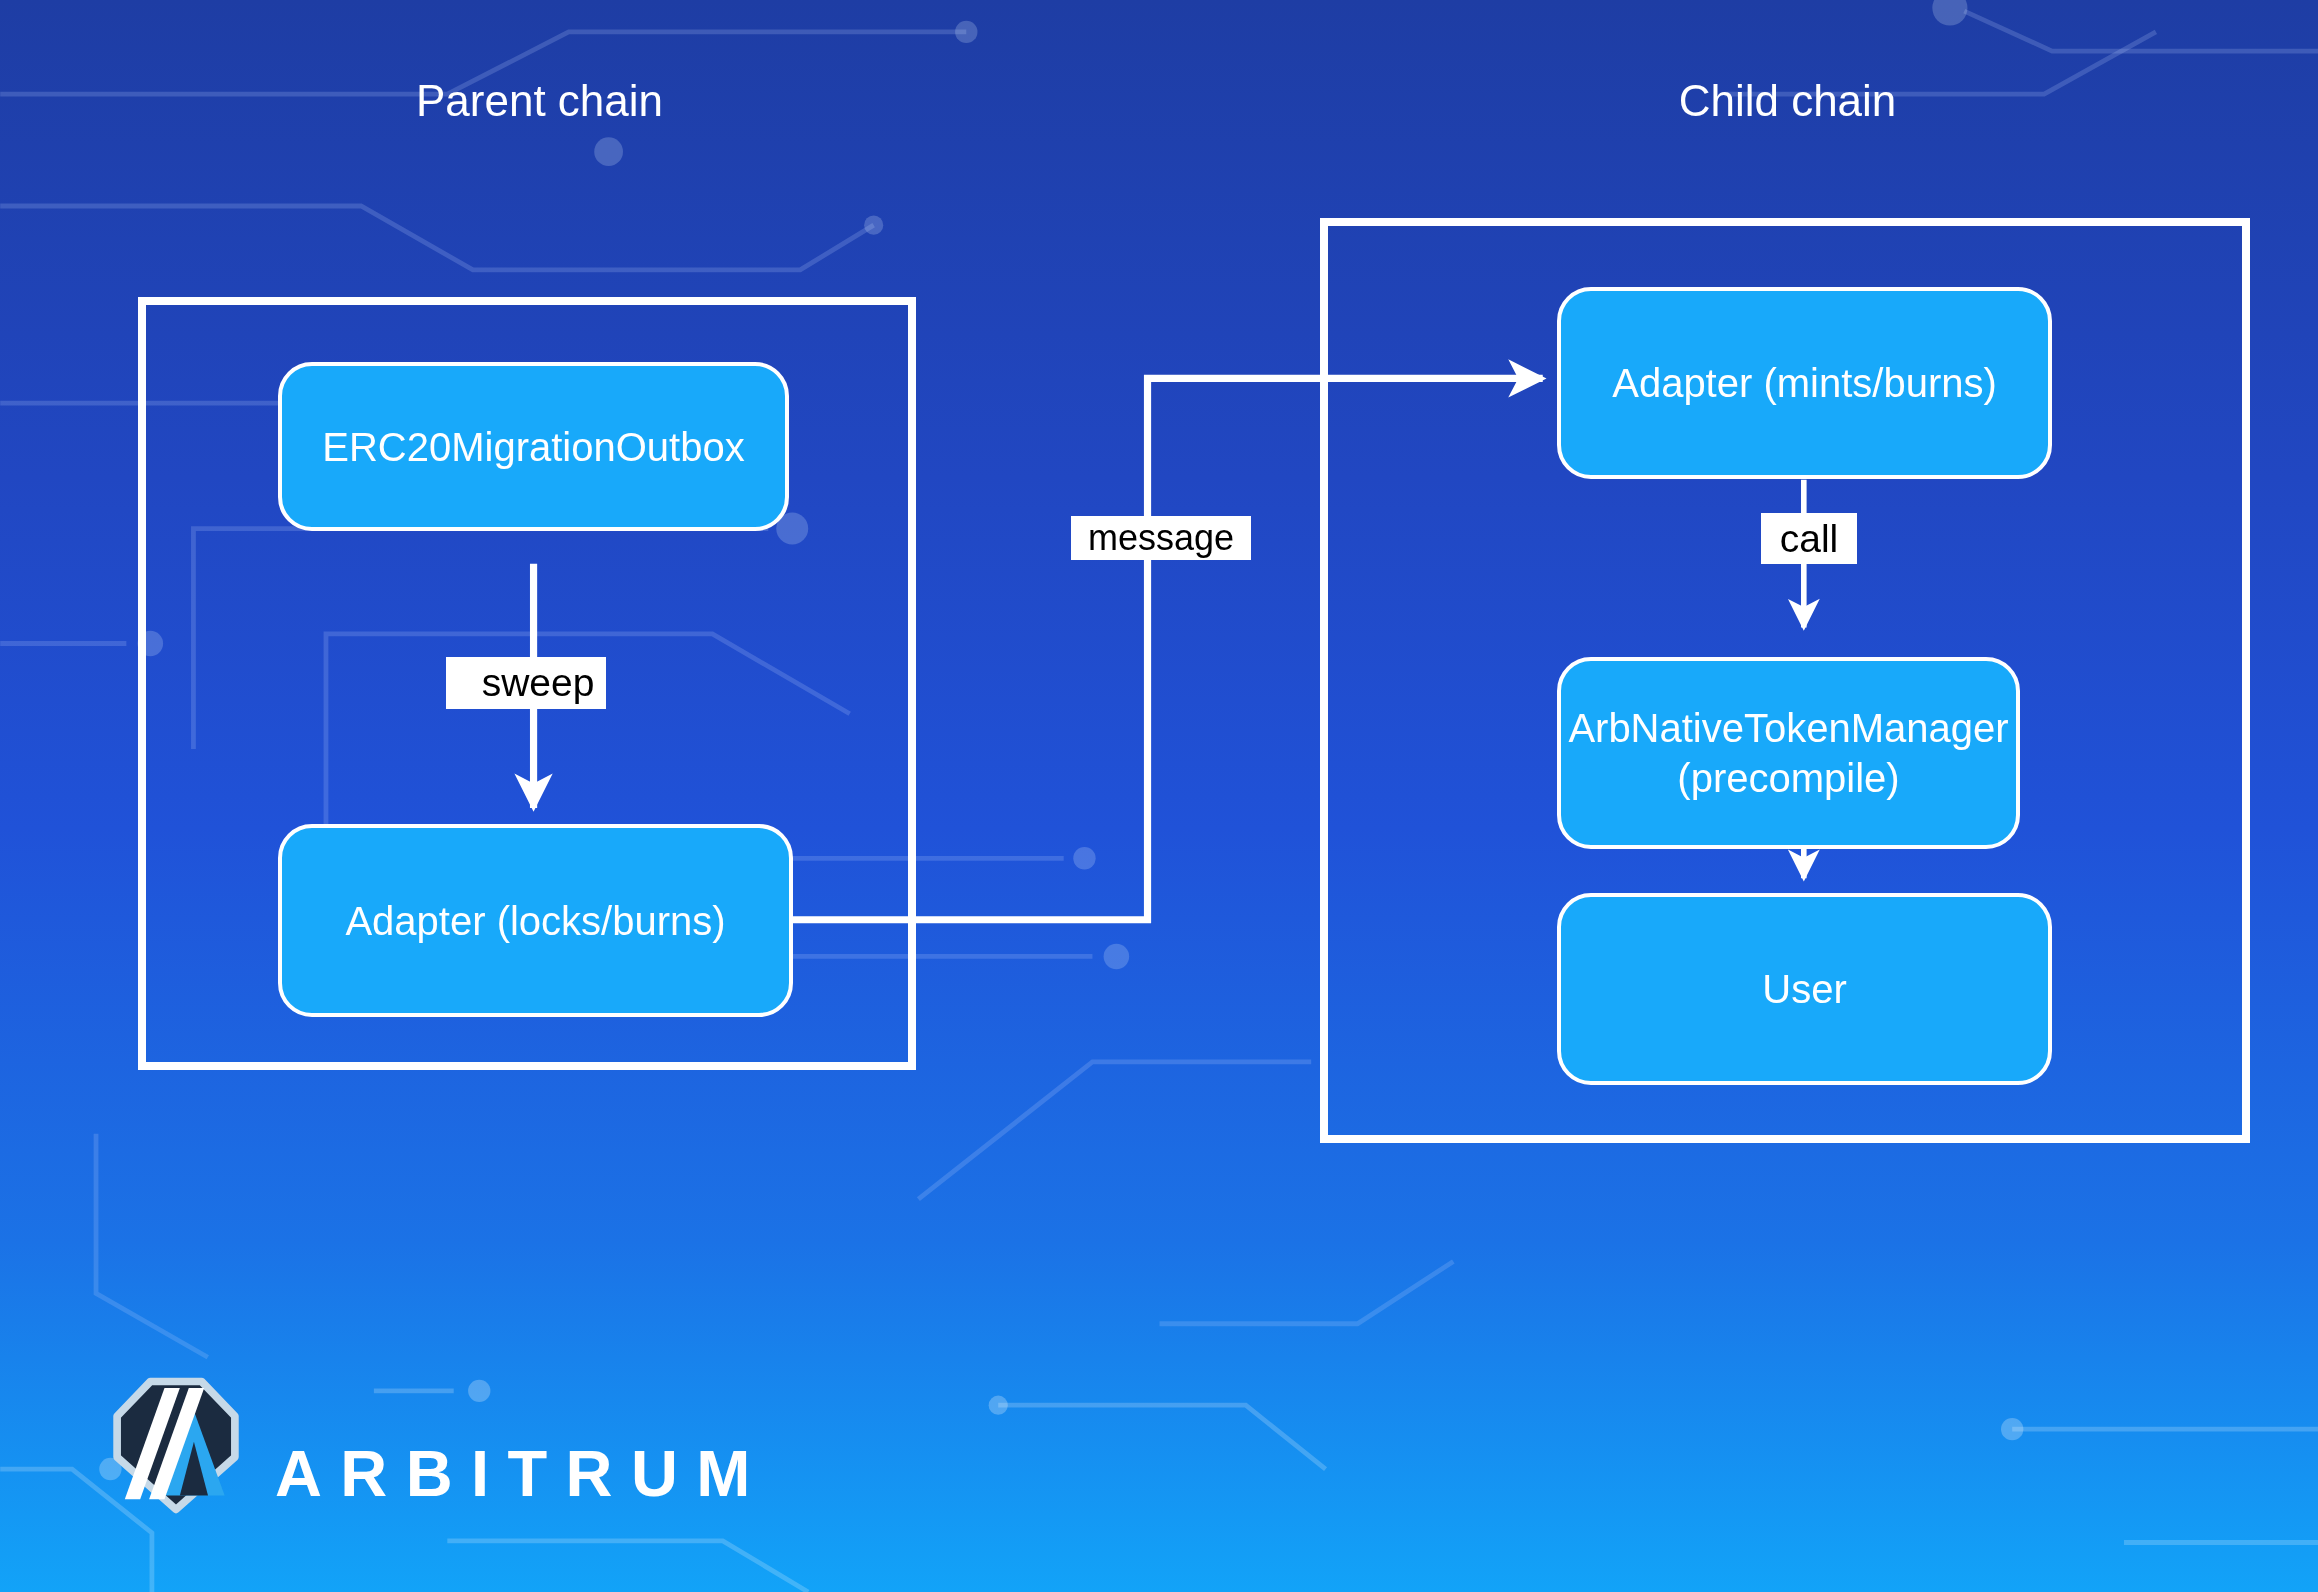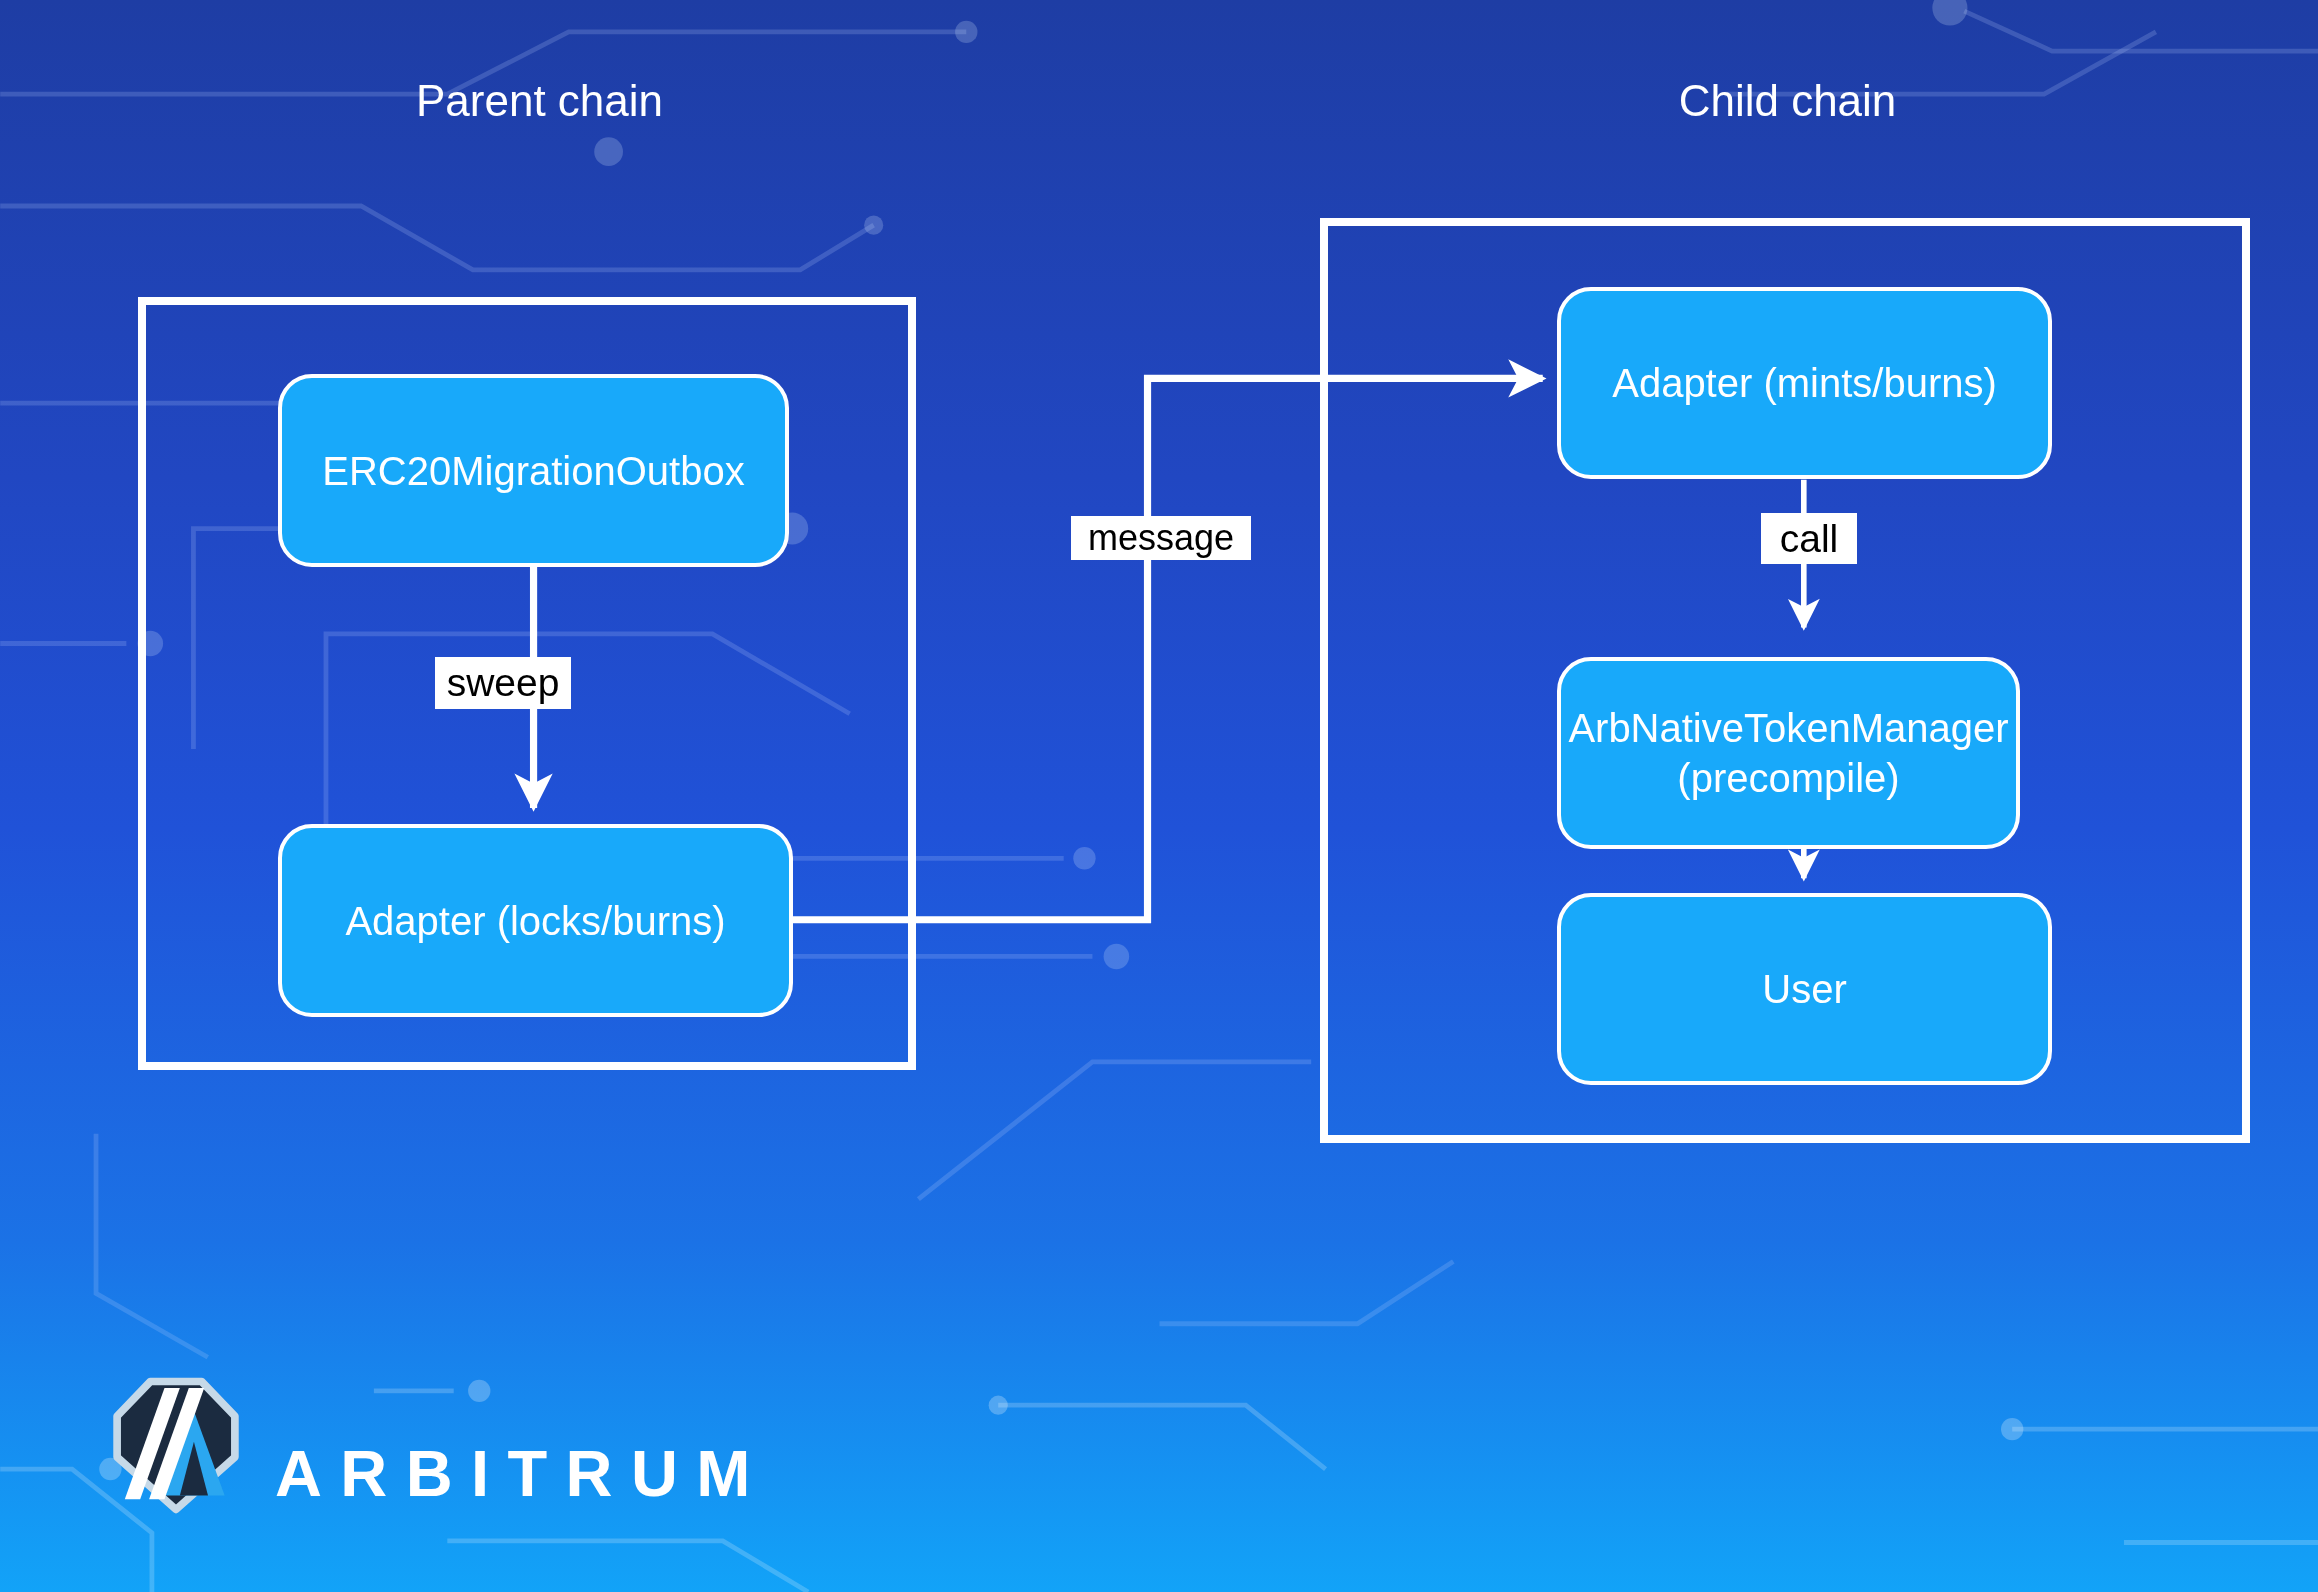--- a/index.html
+++ b/index.html
@@ -24,31 +24,31 @@
   .chain-title{position:absolute;color:var(--title-text,#ffffff);font-size:44px;line-height:50px;text-align:center;width:479px;white-space:nowrap;}
   .parent-title{left:300px;top:76px;}
   .child-title{left:1548px;top:76px;}
   
   .node{
     position:absolute;background:var(--node-fill,#18a9fa);
     border:4px solid var(--node-border,#ffffff);border-radius:34px;box-sizing:border-box;
     color:#ffffff;font-size:40px;line-height:50px;
     display:flex;flex-direction:column;align-items:center;justify-content:center;text-align:center;
   }
-  #node-erc20{left:278px;top:374px;width:511px;height:193px;}
+  #node-erc20{left:278px;top:362px;width:511px;height:169px;}
   #node-adapter-locks{left:278px;top:824px;width:515px;height:193px;}
   #node-adapter-mints{left:1557px;top:287px;width:495px;height:192px;}
   #node-arb-native{left:1557px;top:657px;width:463px;height:192px;}
   #node-user{left:1557px;top:893px;width:495px;height:192px;}
   
   .edge-label{
     position:absolute;background:var(--edge-label-bg,#ffffff);color:var(--edge-label-text,#000000);
     display:flex;align-items:center;justify-content:center;white-space:nowrap;
   }
-  #label-sweep{left:435px;top:657px;width:136px;height:52px;font-size:39px;}
+  #label-sweep{left:446px;top:657px;width:136px;height:52px;font-size:39px;padding-left:24px;}
   #label-message{left:1071px;top:516px;width:180px;height:44px;font-size:36px;}
   #label-call{left:1761px;top:513px;width:96px;height:51px;font-size:39px;}
   
   .logo{position:absolute;left:112px;top:1377px;width:687px;height:160px;}
   .logomark{position:absolute;left:0;top:0;width:128px;height:137px;}
   .wordmark{
     position:absolute;left:163px;top:64px;
     color:#ffffff;font-size:65px;font-weight:700;letter-spacing:18.4px;line-height:65px;white-space:nowrap;
   }
 </style>

